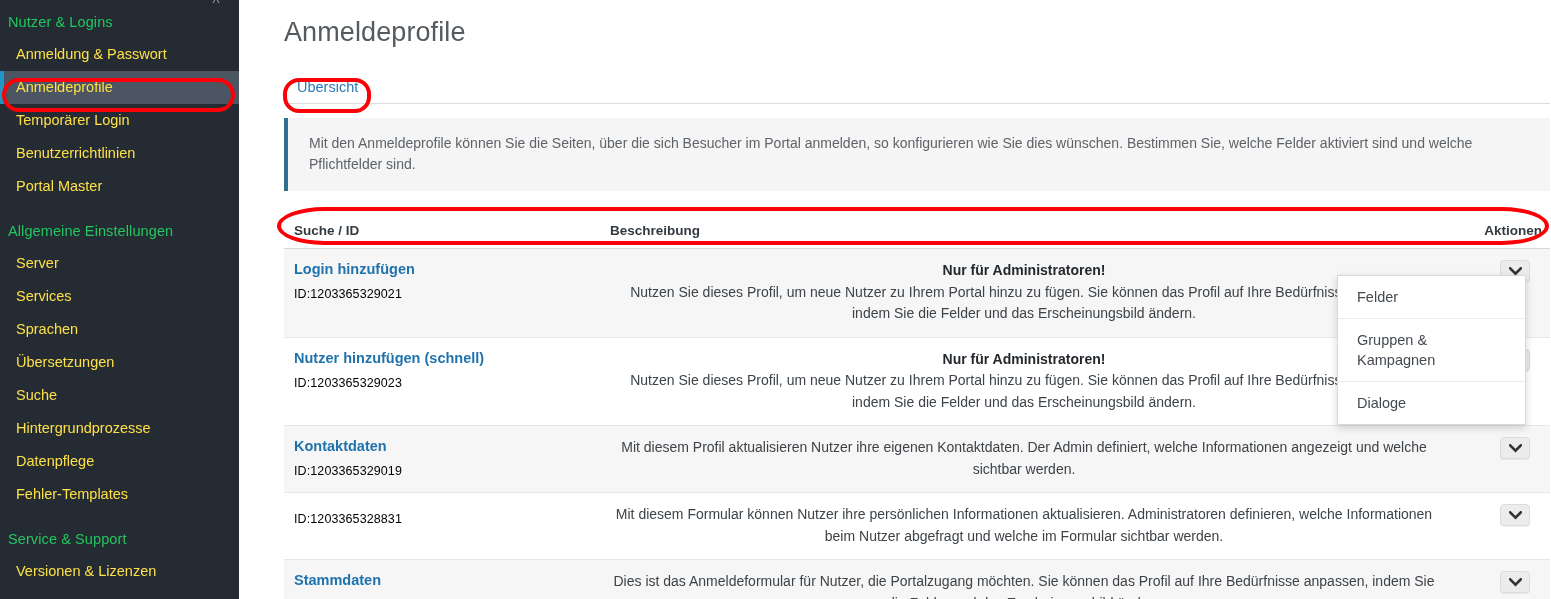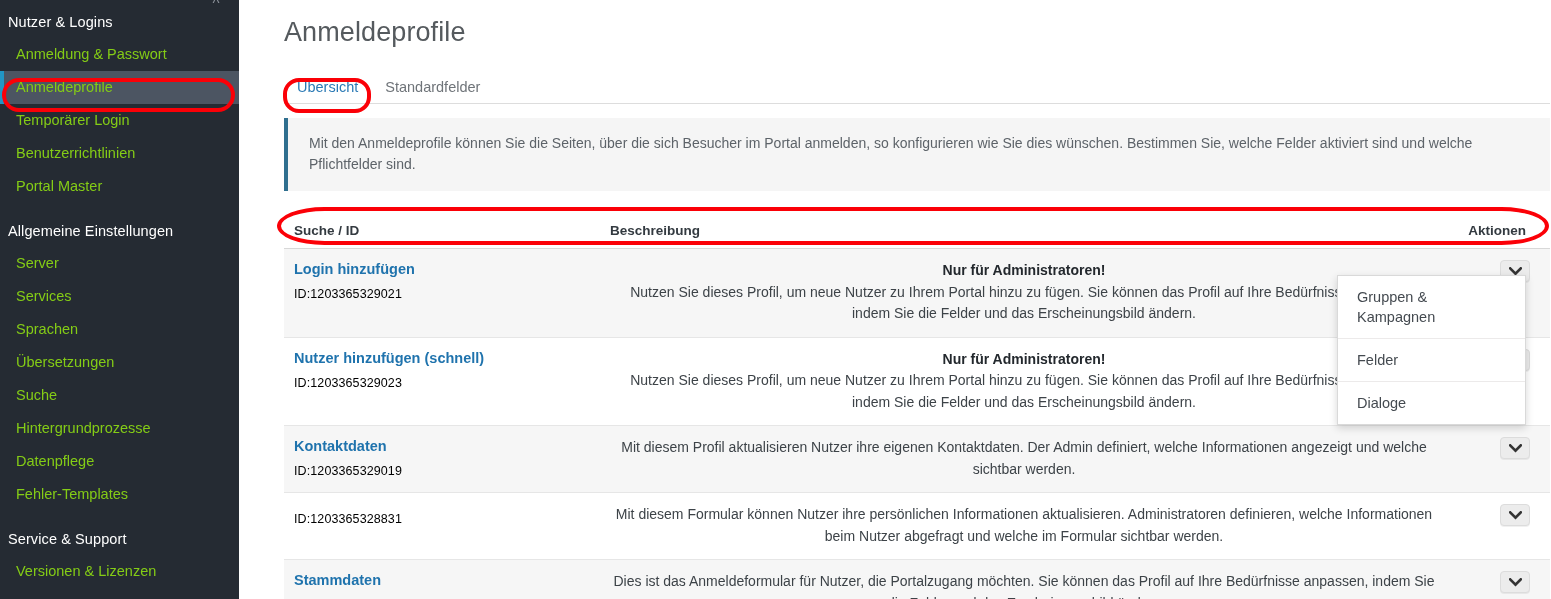--- a/index.html
+++ b/index.html
@@ -34,30 +34,30 @@
     position: absolute;
     top: -6px; left: 205px;
     width: 22px; height: 18px;
     color: #8a9099;
     font-size: 15px;
     line-height: 18px;
     text-align: center;
     user-select: none;
   }
   .sb-section {
-    color: #ffffff;
+    color: #22c55e;
     font-size: 14.5px;
     padding: 10px 0 8px 8px;
     letter-spacing: 0.1px;
   }
   .sb-section.first { padding-top: 14px; }
   .sb-item {
     position: relative;
     font-size: 14.5px;
-    color: #84cc16;
+    color: #fde047;
     padding: 8px 10px 8px 16px;
     line-height: 17px;
     white-space: nowrap;
     cursor: pointer;
   }
   .sb-item.active {
     background: #4c5562;
   }
   .sb-item.active::before {
     content: "";
@@ -153,21 +153,21 @@
     display: flex;
     align-items: center;
     height: 37px;
     border-bottom: 1px solid #d8d8d8;
     font-weight: bold;
     color: #333a40;
     font-size: 13.5px;
   }
   .col-name   { width: 326px; padding-left: 10px; }
   .col-desc   { flex: 1; }
-  .col-act    { width: 92px; text-align: right; padding-right: 24px; }
+  .col-act    { width: 92px; text-align: right; padding-right: 8px; }
 
   .tbl-row {
     display: flex;
     align-items: flex-start;
     border-bottom: 1px solid #e6e6e6;
     padding: 11px 0 12px 0;
     min-height: 60px;
     background: #ffffff;
   }
   .tbl-row.alt { background: #f6f6f6; }
@@ -300,23 +300,20 @@
   </nav>
 
   <section id="main">
 
     <h1 class="page-title">Anmeldeprofile</h1>
 
     <div class="tabs">
       <div class="tab active">
         <span>Übersicht</span>
       </div>
-      <div class="tab">
-        <span>Standardfelder</span>
-      </div>
     </div>
 
     <div class="banner">
       <span>Mit den Anmeldeprofile können Sie die Seiten, über die sich Besucher im Portal anmelden, so konfigurieren wie Sie dies wünschen. Bestimmen Sie, welche Felder aktiviert sind und welche Pflichtfelder sind.</span>
     </div>
 
     <div class="tbl">
 
       <div class="tbl-head">
         <div class="col-name">Suche / ID</div>
@@ -408,24 +405,24 @@
             </svg>
           </div>
         </div>
       </div>
 
     </div>
   </section>
 
   <div id="dropdown">
     <div class="dd-item">
+      <span>Felder</span>
+    </div>
+    <div class="dd-item">
       <span>Gruppen &amp; Kampagnen</span>
-    </div>
-    <div class="dd-item">
-      <span>Felder</span>
     </div>
     <div class="dd-item">
       <span>Dialoge</span>
     </div>
   </div>
 
   <div class="ring" id="ring-sidebar"></div>
   <div class="ring" id="ring-tab"></div>
   <div class="ring" id="ring-header"></div>
 

